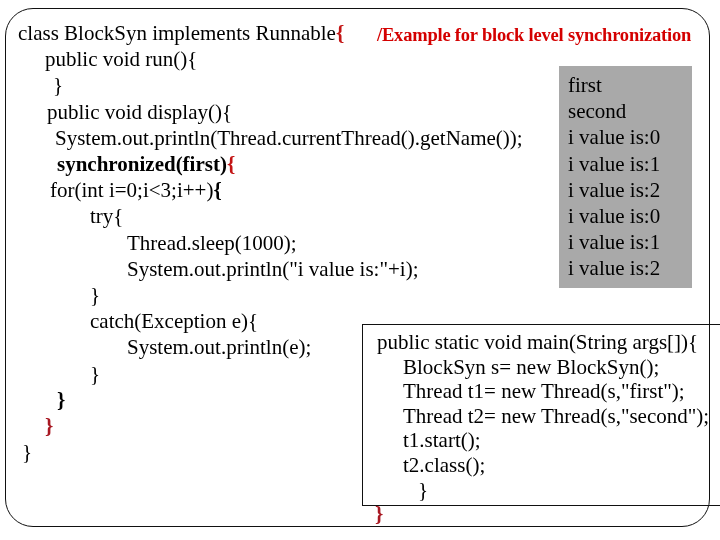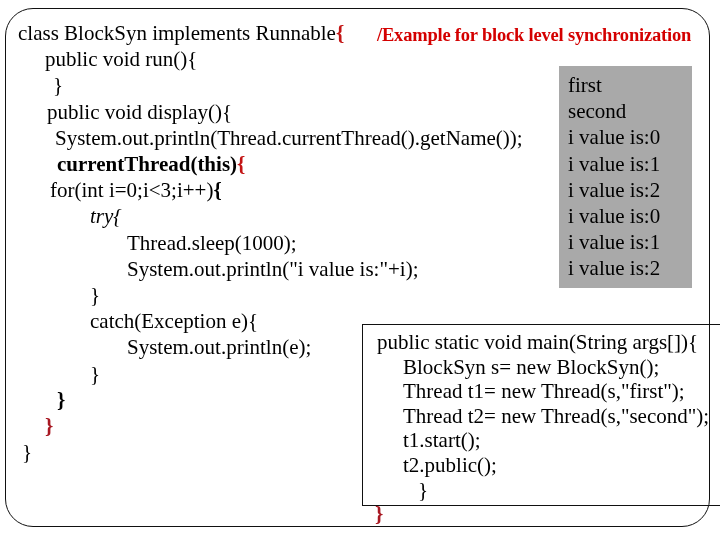--- a/index.html
+++ b/index.html
@@ -48,23 +48,23 @@
 <div class="slide-frame"></div>
 
 <div class="slide-title">/Example for block level synchronization</div>
 
 <div class="code-left">
     <div class="code-line" style="padding-left: 0px;"><span class="seg-n">class BlockSyn implements Runnable</span><span class="seg-rb">{</span></div>
     <div class="code-line" style="padding-left: 27px;"><span class="seg-n">public void run(){</span></div>
     <div class="code-line" style="padding-left: 35px;"><span class="seg-n">}</span></div>
     <div class="code-line" style="padding-left: 29px;"><span class="seg-n">public void display(){</span></div>
     <div class="code-line" style="padding-left: 37px;"><span class="seg-n">System.out.println(Thread.currentThread().getName());</span></div>
-    <div class="code-line" style="padding-left: 39px;"><span class="seg-b">currentThread(this)</span><span class="seg-rb">{</span></div>
+    <div class="code-line" style="padding-left: 39px;"><span class="seg-b">synchronized(first)</span><span class="seg-rb">{</span></div>
     <div class="code-line" style="padding-left: 32px;"><span class="seg-n">for(int i=0;i&lt;3;i++)</span><span class="seg-bb">{</span></div>
-    <div class="code-line" style="padding-left: 72px; font-style: italic;"><span class="seg-n">try{</span></div>
+    <div class="code-line" style="padding-left: 72px;"><span class="seg-n">try{</span></div>
     <div class="code-line" style="padding-left: 109px;"><span class="seg-n">Thread.sleep(1000);</span></div>
     <div class="code-line" style="padding-left: 109px;"><span class="seg-n">System.out.println("i value is:"+i);</span></div>
     <div class="code-line" style="padding-left: 72px;"><span class="seg-n">}</span></div>
     <div class="code-line" style="padding-left: 72px;"><span class="seg-n">catch(Exception e){</span></div>
     <div class="code-line" style="padding-left: 109px;"><span class="seg-n">System.out.println(e);</span></div>
     <div class="code-line" style="padding-left: 72px;"><span class="seg-n">}</span></div>
     <div class="code-line" style="padding-left: 39px;"><span class="seg-bb">}</span></div>
     <div class="code-line" style="padding-left: 27px;"><span class="seg-rdb">}</span></div>
     <div class="code-line" style="padding-left: 4px;"><span class="seg-n">}</span></div>
   </div>
@@ -80,17 +80,17 @@
     <div>i value is:2</div>
   </div>
 
 <div class="main-box">
   <div class="main-code">
       <div class="code-line" style="padding-left: 14px;"><span class="seg-n">public static void main(String args[]){</span></div>
       <div class="code-line" style="padding-left: 40px;"><span class="seg-n">BlockSyn s= new BlockSyn();</span></div>
       <div class="code-line" style="padding-left: 40px;"><span class="seg-n">Thread t1= new Thread(s,"first");</span></div>
       <div class="code-line" style="padding-left: 40px;"><span class="seg-n">Thread t2= new Thread(s,"second");</span></div>
       <div class="code-line" style="padding-left: 40px;"><span class="seg-n">t1.start();</span></div>
-      <div class="code-line" style="padding-left: 40px;"><span class="seg-n">t2.public();</span></div>
+      <div class="code-line" style="padding-left: 40px;"><span class="seg-n">t2.class();</span></div>
       <div class="code-line" style="padding-left: 55px;"><span class="seg-n">}</span></div>
       <div class="code-line" style="padding-left: 12px;"><span class="seg-rdb">}</span></div>
     </div>
 </div>
 
 </body></html>

